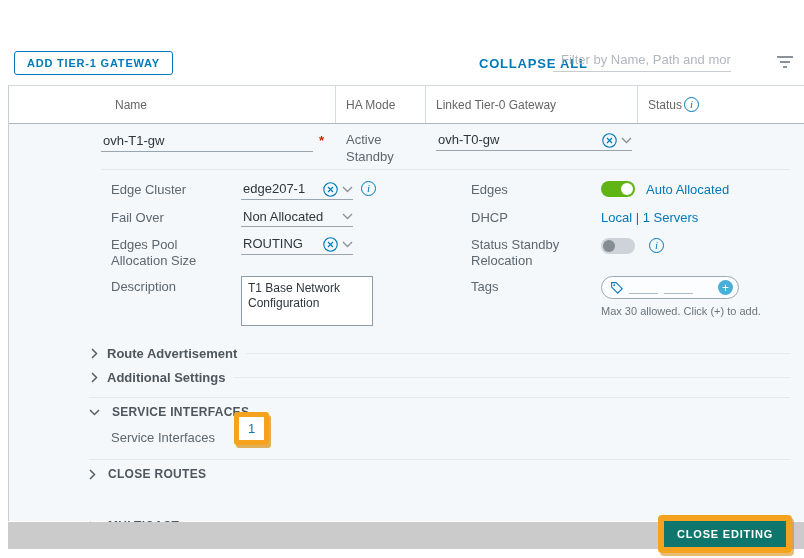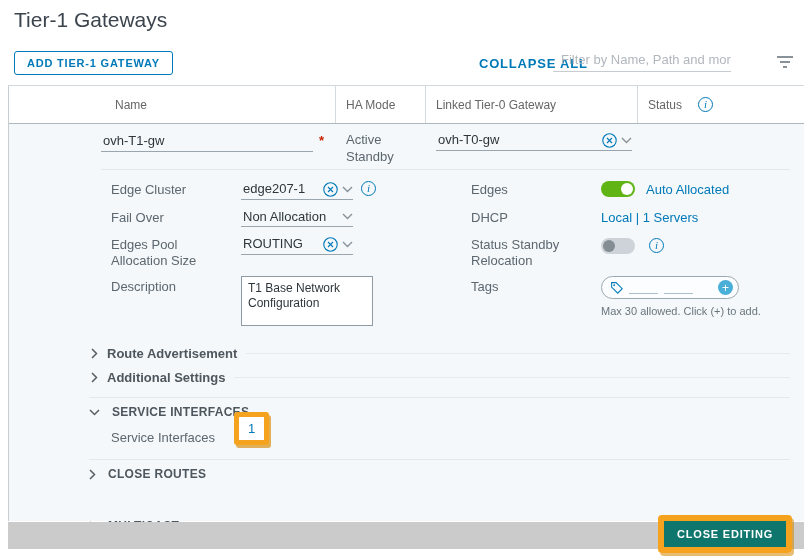--- a/index.html
+++ b/index.html
@@ -31,21 +31,21 @@
   .grid{position:absolute;left:8px;top:85px;right:0;bottom:37px;border-left:1px solid #c8cdd2;
     border-top:1px solid #d4d9dd;background:var(--row-bg);}
   .grid-header{display:flex;height:38px;background:#fff;border-bottom:1px solid #aeb8bf;}
   .hc{display:flex;align-items:center;font-size:12px;color:#666;border-right:1px solid #d5dade;
     line-height:14px;}
   .hc:last-child{border-right:none;}
   .hc-name{width:327px;padding-left:106px;}
   .hc-ha{width:90px;padding-left:10px;}
   .hc-lt0{width:212px;padding-left:10px;}
   .hc-seg{width:76px;padding-left:7px;}
-  .hc-status{flex:1;padding-left:10px;gap:16px;}
+  .hc-status{flex:1;padding-left:10px;gap:2px;}
   .seg-label{width:60px;}
 
   .row-body{position:absolute;left:0;top:38px;right:0;bottom:0;background:var(--row-bg);}
 
   .combo{position:absolute;display:flex;align-items:center;border-bottom:1px solid #9aa5ad;height:21px;gap:4px;}
   .combo input{flex:1;min-width:0;border:none;outline:none;background:transparent;font-family:inherit;
     font-size:13px;color:#2e363c;padding:0 0 2px 2px;}
   .select-box{position:absolute;display:flex;align-items:center;border-bottom:1px solid #9aa5ad;height:21px;
     font-size:13px;color:#2e363c;cursor:pointer;}
   .select-box .sel-text{flex:1;padding-left:2px;}
@@ -95,21 +95,20 @@
   .close-hl{position:absolute;right:12px;top:515px;border:6px solid var(--highlight-orange);
     border-radius:4px;box-shadow:2px 3px 0 rgba(214,135,0,.55);z-index:6;}
   .close-btn{display:block;background:#0f766e;color:#fff;border:none;font-family:inherit;
     font-size:11px;font-weight:700;letter-spacing:.8px;padding:7px 13px;cursor:pointer;}
 </style>
 </head>
 <body>
 
 <div class="screen">
 
-  <h1 class="page-title">Tier-1 Gateways</h1>
 
   <button class="add-btn">ADD TIER-1 GATEWAY</button>
   <span class="collapse-all">COLLAPSE ALL</span>
   <div class="filter-wrap">
     <input type="text" placeholder="Filter by Name, Path and more" style="">
   </div>
   <span class="filter-icon">
     <svg width="20" height="14" viewBox="0 0 20 14">
         <g stroke="#8a9299" stroke-width="2">
           <line x1="2" y1="2" x2="18" y2="2"></line>
@@ -163,21 +162,21 @@
             <path d="M5 5l5 5M10 5l-5 5" stroke="#0079B8" stroke-width="1.1"></path>
           </svg>
         <svg class="chev" width="11" height="7" viewBox="0 0 11 7">
             <path d="M1 1l4.5 4.5L10 1" fill="none" stroke="#8a9299" stroke-width="1.4"></path>
           </svg>
       </div>
       <span class="info-icon info-abs" style="left:352px;top:57px;">i</span>
 
       <div class="flabel" style="left:102px;top:86px;width:122px;">Fail Over</div>
       <div class="select-box" style="left:232px;top:82px;width:112px;">
-        <span class="sel-text">Non Allocation</span>
+        <span class="sel-text">Non Allocated</span>
         <svg class="chev" width="11" height="7" viewBox="0 0 11 7">
             <path d="M1 1l4.5 4.5L10 1" fill="none" stroke="#8a9299" stroke-width="1.4"></path>
           </svg>
       </div>
 
       <div class="flabel" style="left:102px;top:113px;width:122px;">Edges Pool Allocation Size</div>
       <div class="combo" style="left:232px;top:110px;width:112px;">
         <input type="text" value="ROUTING" style="">
         <svg class="chev" width="15" height="15" viewBox="0 0 15 15">
             <circle cx="7.5" cy="7.5" r="6.7" fill="none" stroke="#0079B8" stroke-width="1.1"></circle>

